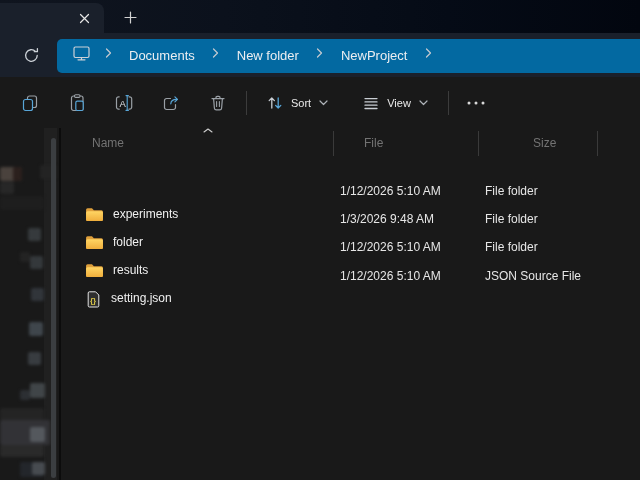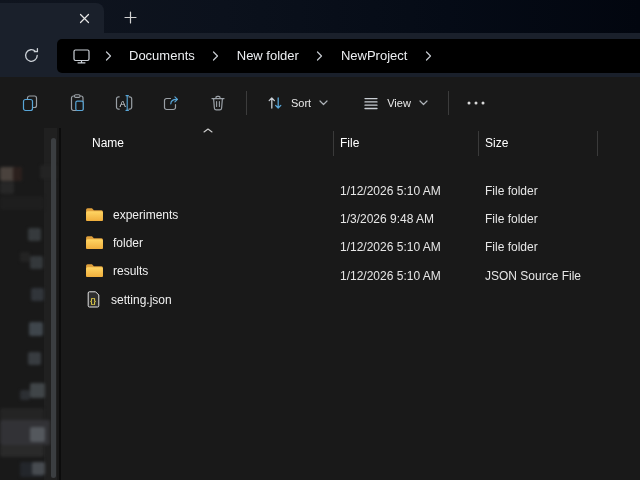--- a/index.html
+++ b/index.html
@@ -16,22 +16,22 @@
   .tab{position:absolute;left:0;top:3px;width:104px;height:30px;background:#1a202b;
     border-radius:0 8px 0 0;display:flex;align-items:center;justify-content:flex-end;}
   .tab-close{width:22px;height:20px;margin-right:9px;display:flex;align-items:center;
     justify-content:center;cursor:default;}
   .newtab{position:absolute;left:118px;top:5px;width:24px;height:24px;display:flex;
     align-items:center;justify-content:center;}
   
   .addressbar{position:absolute;left:0;top:33px;width:640px;height:44px;background:#1a202b;}
   .nav-btn{position:absolute;left:16px;top:7px;width:30px;height:30px;display:flex;
     align-items:center;justify-content:center;}
-  .address-field{position:absolute;left:57px;top:6px;right:0;height:34px;background:#000000;
-    border-radius:5px 0 0 5px;display:flex;align-items:center;padding-left:10px;}
+  .address-field{position:absolute;left:57px;top:6px;right:0;height:34px;background:#0369a1;
+    border-radius:5px 0 0 5px;display:flex;padding-left:10px;}
   .crumb-icon{display:flex;align-items:center;justify-content:center;width:28px;height:28px;}
   .crumb-sep{display:flex;align-items:center;justify-content:center;width:26px;height:28px;}
   .crumb{padding:0 8px;font-size:13px;color:#eceef1;line-height:34px;}
   
   .toolbar{position:absolute;left:0;top:77px;width:640px;height:51px;background:#191919;
     display:flex;align-items:center;}
   .tb-btn{width:36px;height:36px;display:flex;align-items:center;justify-content:center;
     border-radius:4px;flex:0 0 auto;}
   .tb-btn:first-child{margin-left:12px;}
   .tb-btn + .tb-btn{margin-left:11px;}
@@ -43,29 +43,29 @@
   
   .sidebar{position:absolute;left:0;top:128px;width:62px;bottom:0;background:#191919;overflow:hidden;}
   .sb-track{position:absolute;left:44px;top:0;width:13px;height:100%;background:#202020;}
   .sb-thumb{position:absolute;left:51px;top:10px;width:5px;height:340px;background:#3b3e41;border-radius:3px;}
   .sb-divider{position:absolute;left:59px;top:0;width:2px;height:100%;background:#0c0c0c;}
   .sb-blur{position:absolute;inset:0;filter:blur(1.5px);}
   .sb-blur div{position:absolute;border-radius:2px;}
   
   .main{position:absolute;left:62px;top:128px;right:0;bottom:0;background:#191919;}
   .hdr{position:relative;height:30px;display:grid;grid-template-columns:271px 145px 119px 1fr;
-    align-items:center;color:#ffffff;font-size:12px;}
+    align-items:center;color:#737373;font-size:12px;gap:24px;}
   .hdr .h-name{padding-left:30px;}
   .hdr .h-cell{padding-left:7px;}
   .hdr-caret{position:absolute;left:141px;top:0px;}
   .hdr-div{position:absolute;top:3px;width:1px;height:25px;background:#3a3a3a;}
   .rows{position:absolute;top:31px;left:0;right:0;}
   .row{height:28px;display:grid;grid-template-columns:271px 145px 119px 1fr;align-items:center;
     color:#f0f0f0;font-size:12px;}
-  .c-name{display:flex;align-items:center;gap:9px;padding-left:23px;white-space:nowrap;margin-top:48px;}
+  .c-name{display:flex;align-items:flex-start;gap:9px;padding-left:23px;white-space:nowrap;margin-top:48px;}
   .c-cell{padding-left:7px;color:#e6e6e6;white-space:nowrap;}
   .json-brace{font-size:8px;font-weight:bold;color:#d9c64a;}
   svg{display:block;}
 </style>
 </head>
 <body>
 
 <div class="window">
 
   <svg width="0" height="0" style="position:absolute">

